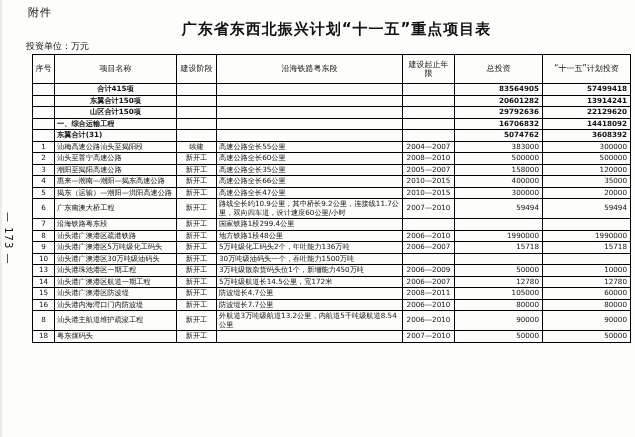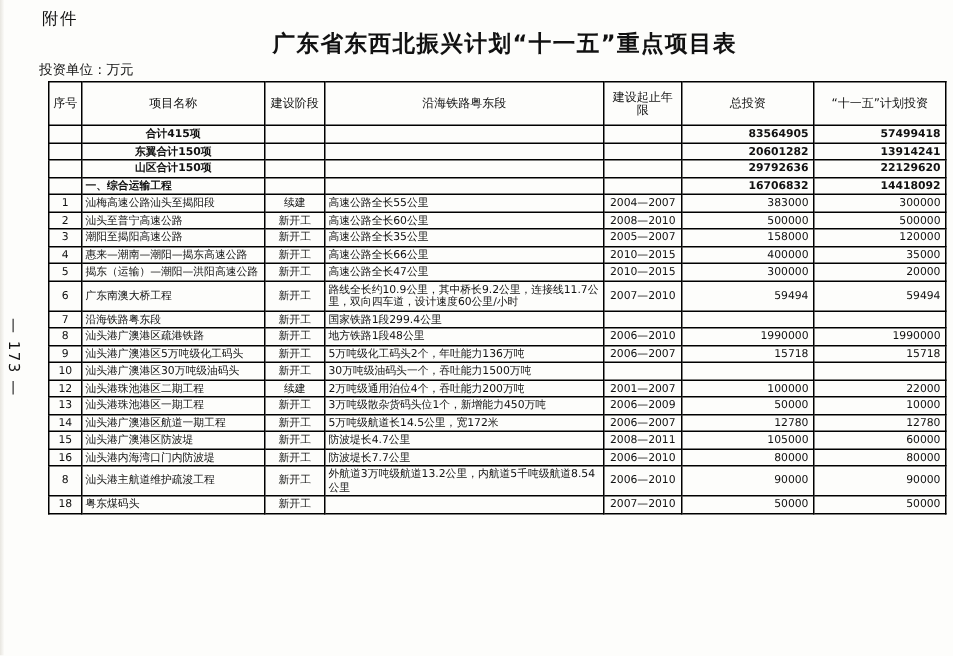--- a/index.html
+++ b/index.html
@@ -139,20 +139,29 @@
         </tr>
         <tr class="sec rowh">
           <td class="c"></td>
           <td class="l">一、综合运输工程</td>
           <td class="c"></td>
           <td class="l"></td>
           <td class="c"></td>
           <td class="r num">16706832</td>
           <td class="r num">14418092</td>
         </tr>
+        <tr class="sec rowh">
+          <td class="c"></td>
+          <td class="l">东翼合计(31)</td>
+          <td class="c"></td>
+          <td class="l"></td>
+          <td class="c"></td>
+          <td class="r num">5074762</td>
+          <td class="r num">3608392</td>
+        </tr>
         <tr class="rowh">
           <td class="c">1</td>
           <td class="l">汕梅高速公路汕头至揭阳段</td>
           <td class="c">续建</td>
           <td class="l">高速公路全长55公里</td>
           <td class="c">2004—2007</td>
           <td class="r num">383000</td>
           <td class="r num">300000</td>
         </tr>
         <tr class="rowh">
@@ -230,29 +239,20 @@
         <tr class="rowh">
           <td class="c">10</td>
           <td class="l">汕头港广澳港区30万吨级油码头</td>
           <td class="c">新开工</td>
           <td class="l">30万吨级油码头一个，吞吐能力1500万吨</td>
           <td class="c"></td>
           <td class="r num"></td>
           <td class="r num"></td>
         </tr>
         <tr class="rowh">
-          <td class="c">12</td>
-          <td class="l">汕头港珠池港区二期工程</td>
-          <td class="c">续建</td>
-          <td class="l">2万吨级通用泊位4个，吞吐能力200万吨</td>
-          <td class="c">2001—2007</td>
-          <td class="r num">100000</td>
-          <td class="r num">22000</td>
-        </tr>
-        <tr class="rowh">
           <td class="c">13</td>
           <td class="l">汕头港珠池港区一期工程</td>
           <td class="c">新开工</td>
           <td class="l">3万吨级散杂货码头位1个，新增能力450万吨</td>
           <td class="c">2006—2009</td>
           <td class="r num">50000</td>
           <td class="r num">10000</td>
         </tr>
         <tr class="rowh">
           <td class="c">14</td>

